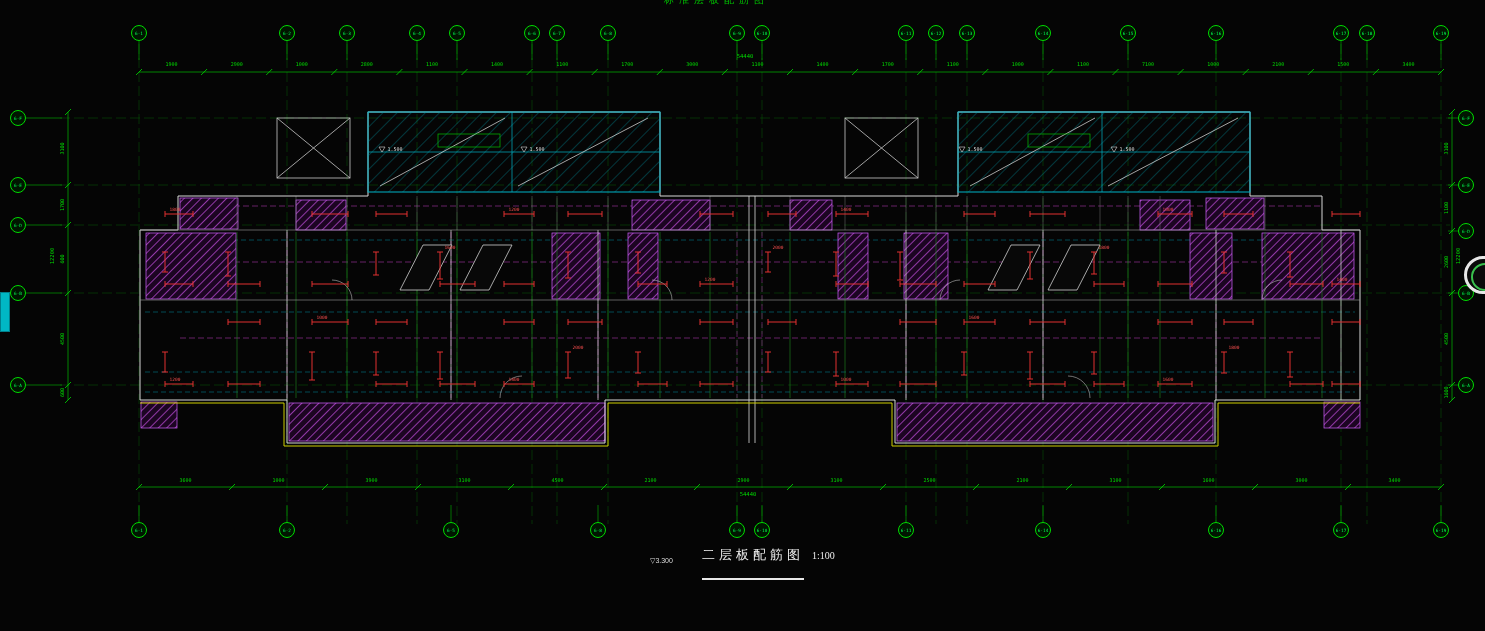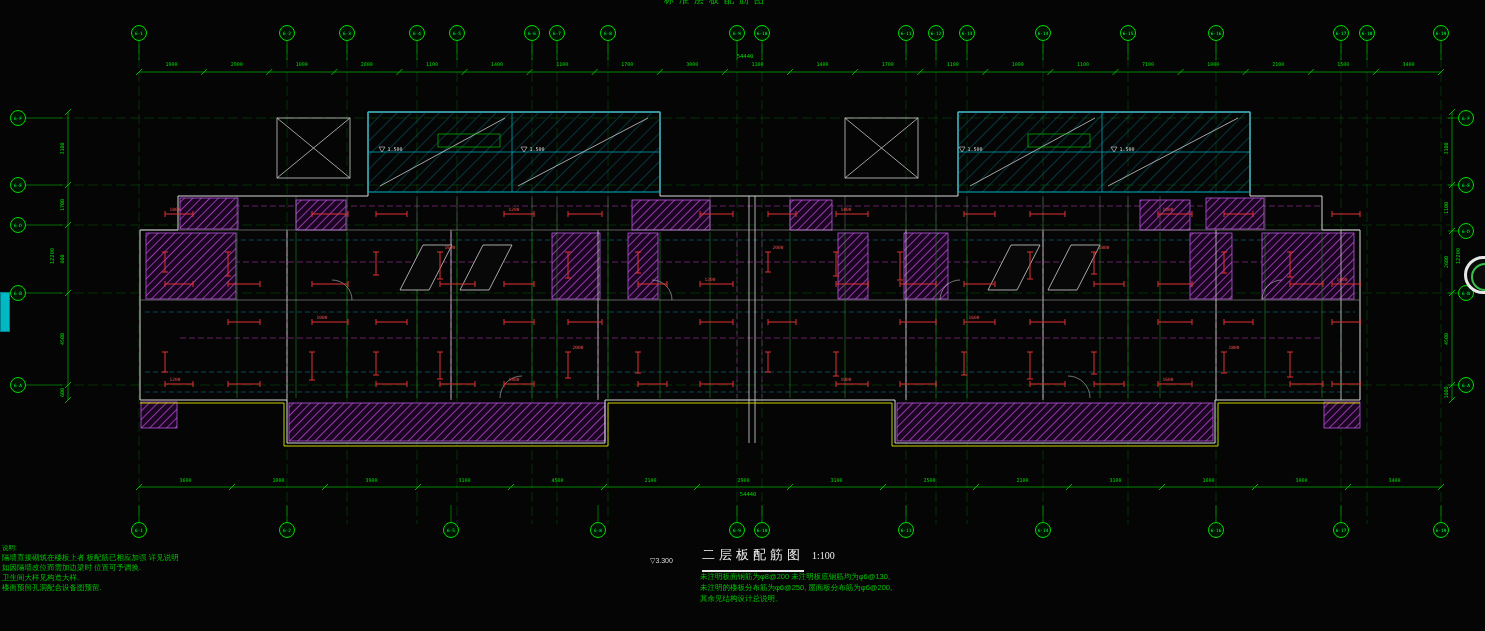--- a/index.html
+++ b/index.html
@@ -3,21 +3,21 @@
 <meta charset="utf-8">
 <style>
   html,body{margin:0;padding:0;background:#050505;overflow:hidden;}
   #stage{position:relative;width:1485px;height:631px;background:#050505;overflow:hidden;
          font-family:"Liberation Sans",sans-serif;}
   #plan-svg{position:absolute;left:0;top:0;}
   .ov{position:absolute;white-space:nowrap;}
   #top-clipped{left:664px;top:-7px;font-size:10px;letter-spacing:5px;color:#00c000;}
   #elev-mark{left:650px;top:557px;font-size:7px;color:#dddddd;}
   #sheet-title{left:702px;top:546px;font-size:13px;letter-spacing:4px;color:#f0f0f0;
-               border-bottom:2px solid #e8e8e8;padding-bottom:6px;}
+               border-bottom:2px solid #e8e8e8;padding-bottom:14px;}
   #sheet-scale{left:812px;top:550px;font-size:10px;color:#eeeeee;font-family:Liberation Serif, serif;}
   #sheet-notes{left:700px;top:571px;font-size:7.5px;line-height:11px;color:#00c400;}
   #side-notes{left:2px;top:543px;font-size:7.5px;line-height:10px;color:#00c400;}
   #side-notes div:first-child{font-size:6.5px;}
   #left-edge-panel{left:0;top:292px;width:10px;height:40px;background:#00b7c4;
                    border:1px solid #007f8c;box-sizing:border-box;}
   #nav-circle{left:1464px;top:256px;width:38px;height:38px;border-radius:50%;
               border:3px solid #e8e8e8;box-sizing:border-box;background:#0a0a0a;}
   #nav-circle .inner{position:absolute;left:4px;top:4px;width:24px;height:24px;
               border-radius:50%;border:2px solid #39c04d;}
@@ -531,30 +531,18 @@
         <polygon points="1111,147 1117,147 1114,152" stroke="#dddddd" stroke-width="0.6" fill="none"></polygon>
         <text x="1127" y="151" font-size="5" fill="#dddddd" text-anchor="middle" font-family="&quot;DejaVu Sans Mono&quot;,monospace">1.500</text>
       </g>
   </svg>
 
   <div class="ov" id="top-clipped">标准层板配筋图</div>
 
   <div class="ov" id="elev-mark">▽3.300</div>
   <div class="ov" id="sheet-title">二层板配筋图</div>
   <div class="ov" id="sheet-scale">1:100</div>
-  <div class="ov" id="sheet-notes">
-      <div>未注明板面钢筋为φ8@200 未注明板底钢筋均为φ6@130,</div>
-      <div>未注明的楼板分布筋为φ6@250, 屋面板分布筋为φ6@200,</div>
-      <div>其余见结构设计总说明。</div>
-    </div>
-  <div class="ov" id="side-notes">
-      <div>说明:</div>
-      <div>隔墙直接砌筑在楼板上者 板配筋已相应加强 详见说明</div>
-      <div>如因隔墙改位而需加边梁时 位置可予调换.</div>
-      <div>卫生间大样见构造大样.</div>
-      <div>楼面预留孔洞配合设备图预留.</div>
-    </div>
 
   <div class="ov" id="left-edge-panel"></div>
   <div class="ov" id="nav-circle">
     <div class="inner"></div>
   </div>
 </div>
 
 </body></html>

